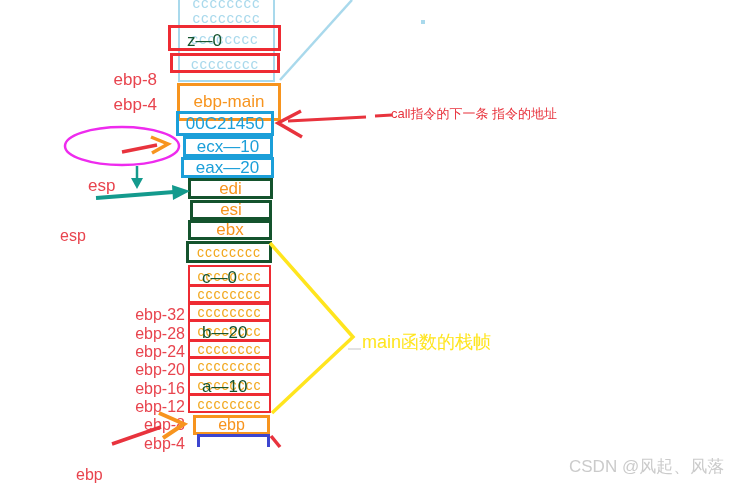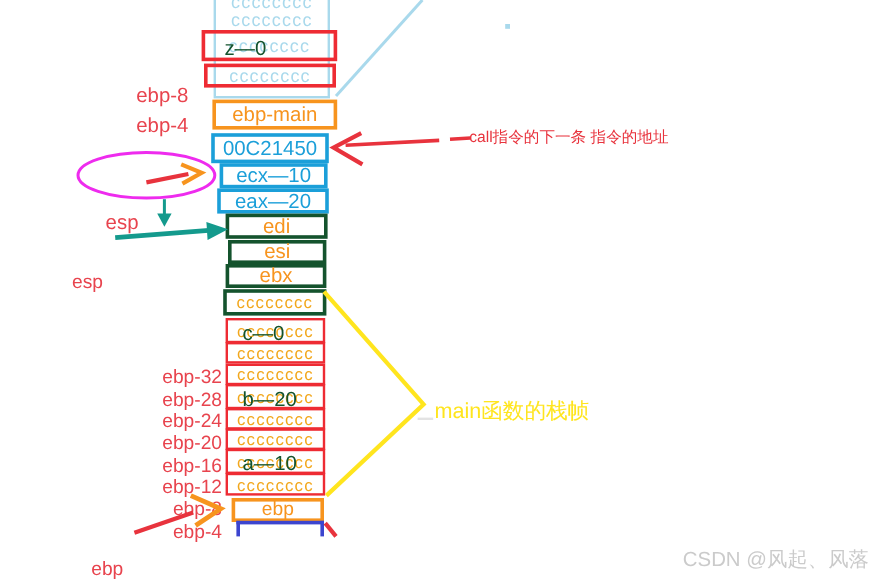--- a/index.html
+++ b/index.html
@@ -34,21 +34,21 @@
   <div class="abs box cyantext" style="left:180px;top:9px;width:93px;height:16px;">cccccccc</div>
 
   <div class="abs box redbox" style="left:168px;top:25px;width:113px;height:26px;">
     <span class="cyantext">cccccccc</span>
     <span class="overlayred" style="left:16px;top:3px;">z—0</span>
   </div>
   <div class="abs box redbox" style="left:170px;top:53px;width:110px;height:20px;">
     <span class="cyantext">cccccccc</span>
   </div>
 
-  <div class="abs box orangebox" style="left:177px;top:83px;width:104px;height:25px;">ebp-main</div>
+  <div class="abs box orangebox" style="left:177px;top:83px;width:104px;height:38px;">ebp-main</div>
   <div class="abs box bluebox" style="left:176px;top:111px;width:98px;height:25px;">00C21450</div>
 
   <div class="abs box bluebox" style="left:183px;top:136px;width:90px;height:21px;">ecx—10</div>
   <div class="abs box bluebox" style="left:181px;top:157px;width:93px;height:21px;">eax—20</div>
 
   <div class="abs box yellowbox" style="left:188px;top:178px;width:85px;height:21px;">edi</div>
   <div class="abs box yellowbox" style="left:190px;top:200px;width:82px;height:20px;">esi</div>
   <div class="abs box yellowbox" style="left:188px;top:220px;width:84px;height:20px;">ebx</div>
   <div class="abs box yellowbox" style="left:186px;top:241px;width:86px;height:22px;">
     <span class="goldtext">cccccccc</span>

